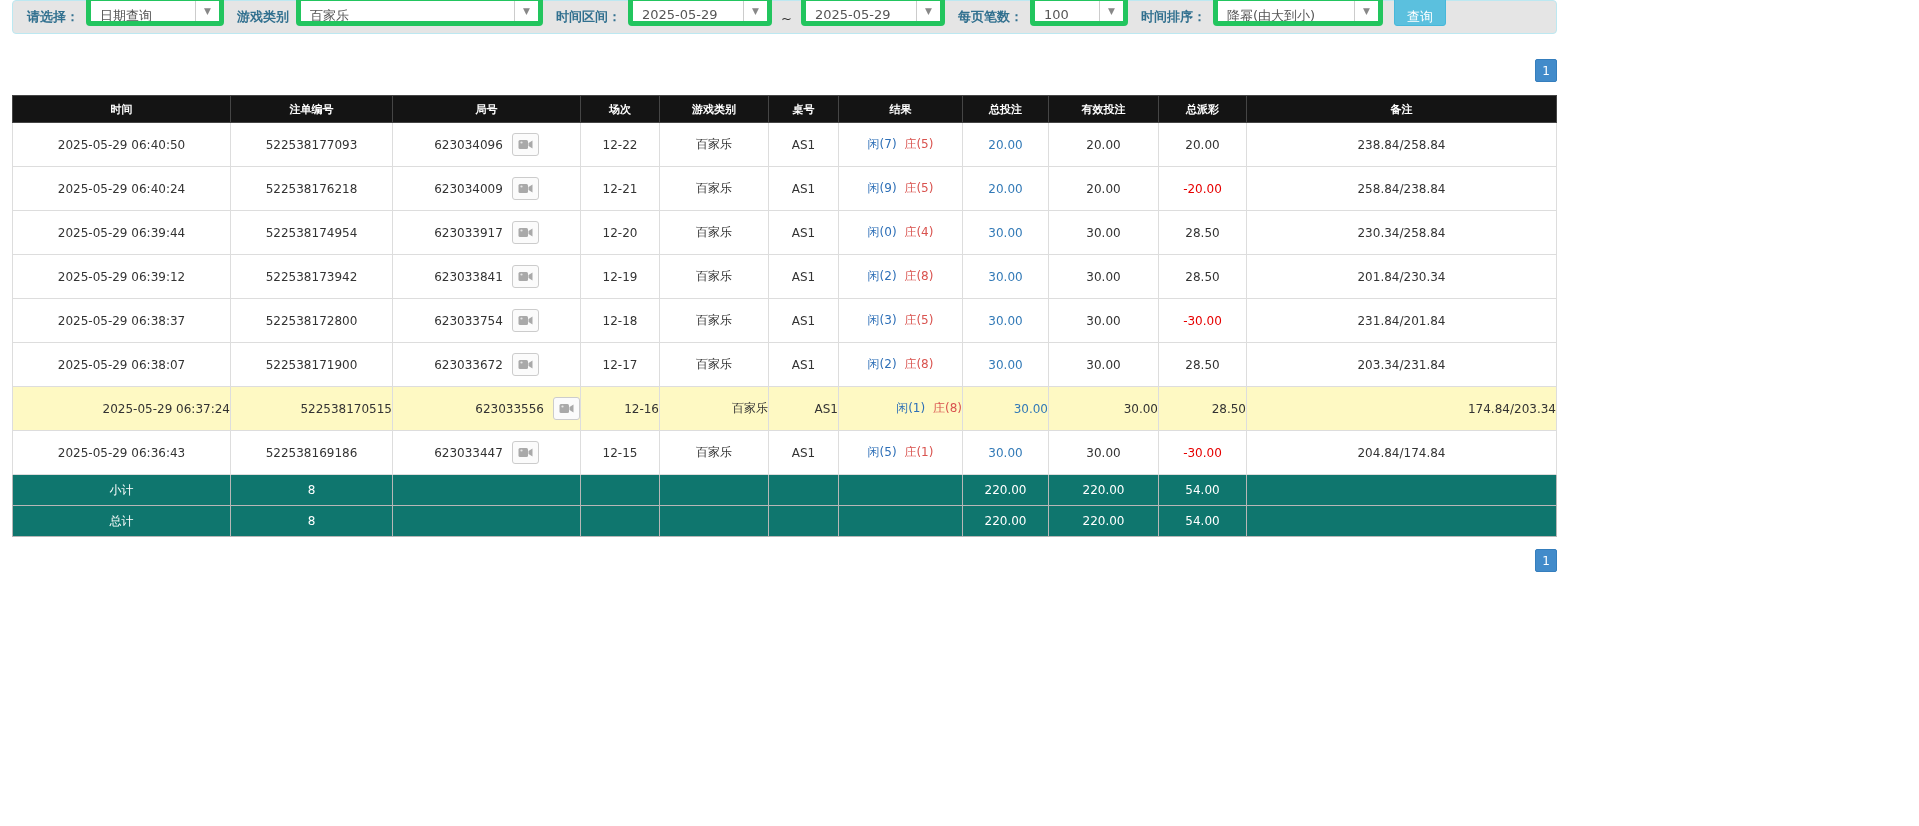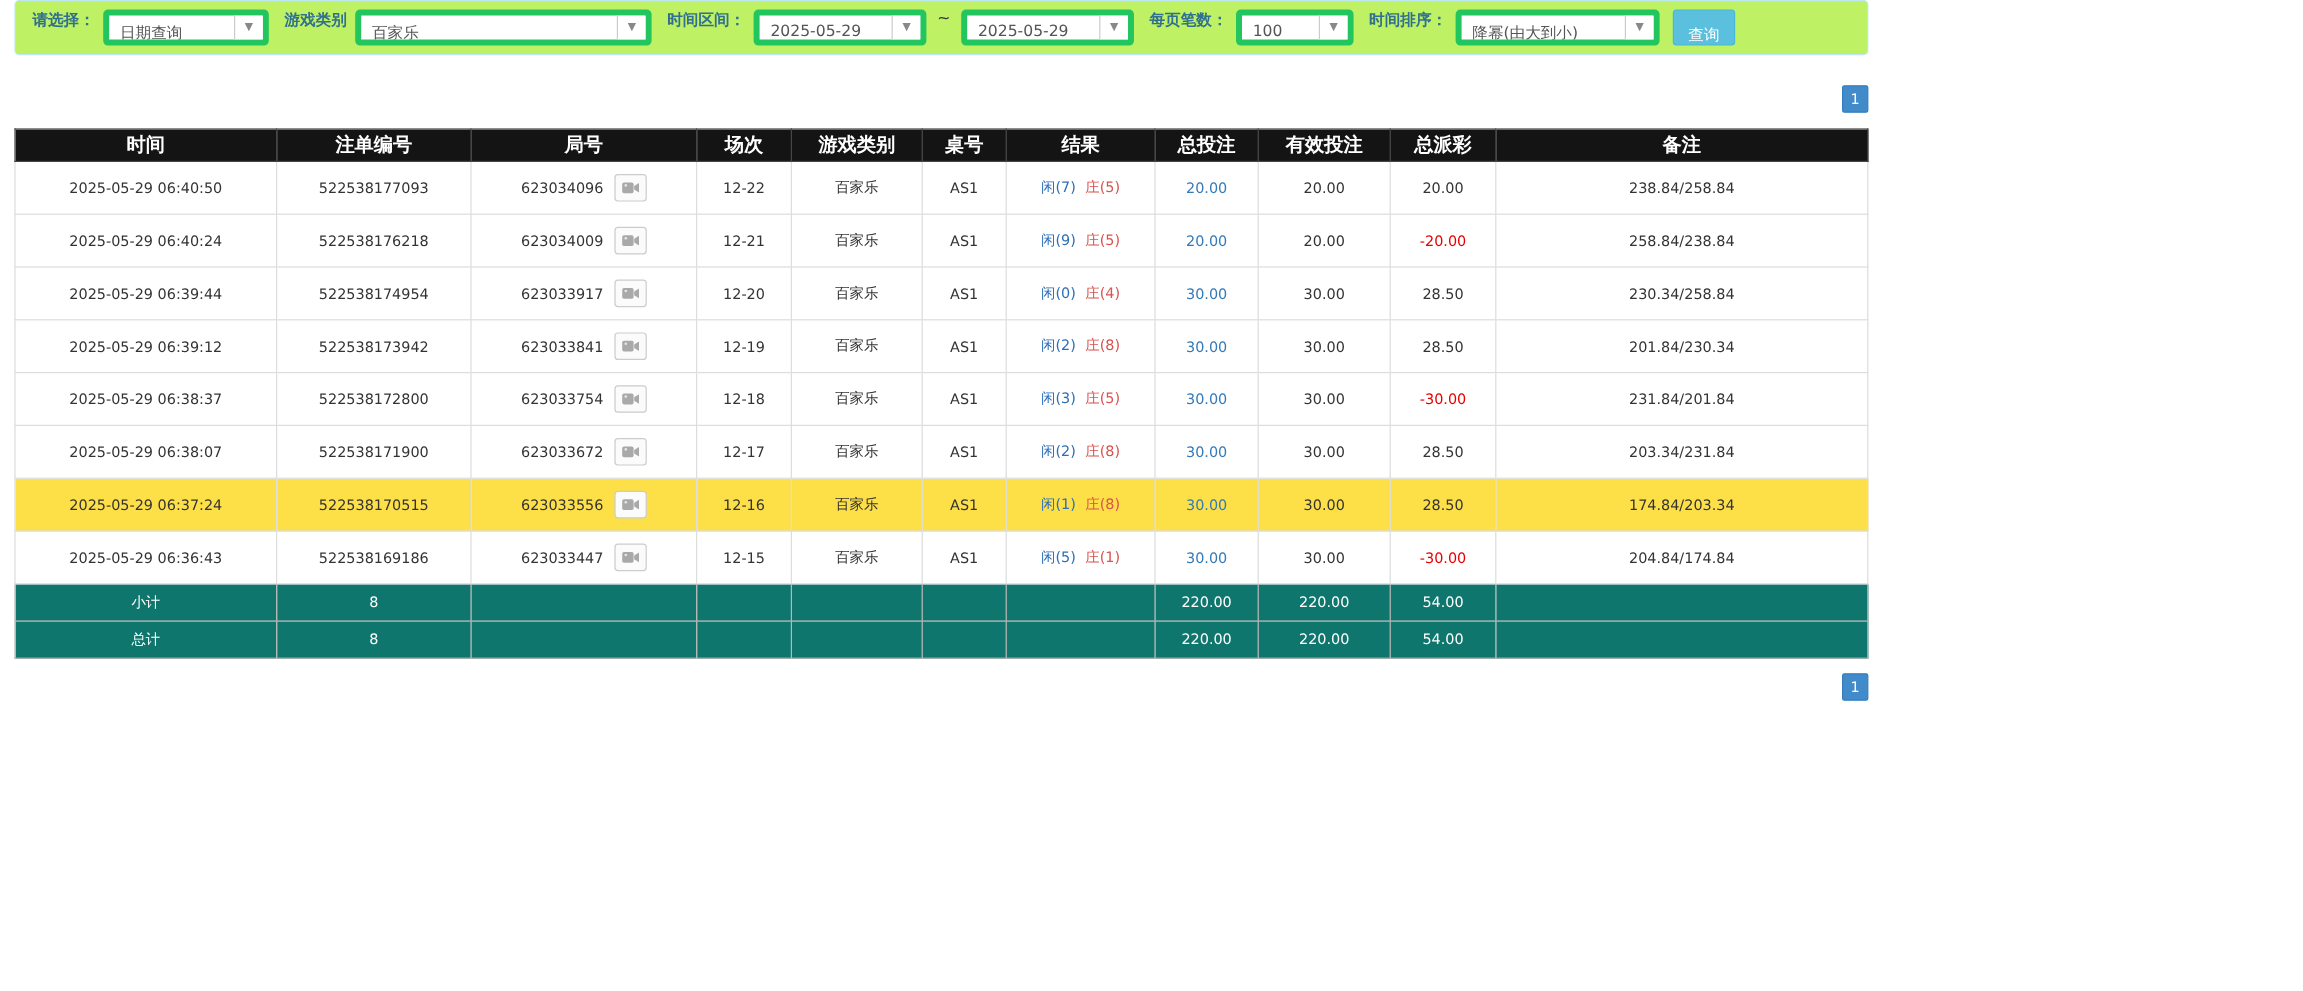--- a/index.html
+++ b/index.html
@@ -4,22 +4,22 @@
 <style>
   * { box-sizing: border-box; margin: 0; padding: 0; }
   html, body { background: #fff; font-family: "DejaVu Sans", "Liberation Sans", sans-serif; }
   body { width: 1919px; height: 826px; overflow: hidden; }
   .container { width: 1545px; margin: 0 0 0 12px; }
 
   .page-title { font-size: 18px; color: #222; padding: 11px 0 14px 0; font-weight: 400; }
 
   
   .filter-bar {
-    background: #bef264; border: 1px solid #bce8f1; border-radius: 4px;
-    padding: 7px 14px; display: flex; align-items: flex-start; gap: 7px; height: 46px;
+    background: #e5e5e5; border: 1px solid #bce8f1; border-radius: 4px;
+    padding: 7px 14px; display: flex; align-items: flex-end; gap: 7px; height: 34px;
   }
   .filter-label { color: #31708f; font-size: 13px; font-weight: bold; white-space: nowrap; margin-left: 6px; }
   .filter-label:first-child { margin-left: 0; }
   .tilde { color: #333; font-size: 13px; padding: 0 2px; }
   .combo { display: flex; align-items: stretch; height: 30px; background: #fff;
     border: 5px solid #22c55e; border-radius: 4px; overflow: hidden; cursor: pointer; }
   .combo-text { padding: 6px 9px; font-size: 13px; color: #555; white-space: nowrap; }
   .combo-caret { width: 24px; border-left: 1px solid #ccc; background: #fff;
     display: flex; align-items: center; justify-content: center; color: #888; font-size: 9px; }
   .w-select .combo-text { width: 104px; }
@@ -48,26 +48,26 @@
     min-width: 22px; height: 23px; background: #428bca; border: 1px solid #357ebd;
     color: #fff; font-size: 12px; display: flex; align-items: center; justify-content: center;
     border-radius: 2px; cursor: pointer; font-family: inherit;
   }
   .pagination-bottom { display: flex; justify-content: flex-end; margin: 12px 0 0 0; }
 
   
   table { width: 100%; border-collapse: collapse; font-size: 12px; table-layout: fixed; }
   thead th {
     background: #141414; color: #fff; font-weight: bold; height: 27px;
-    border: 1px solid #454545; text-align: center; font-size: 16px;
+    border: 1px solid #454545; text-align: center; font-size: 11px;
   }
   tbody td {
     border: 1px solid #ddd; height: 44px; text-align: center; color: #333; background: #fff;
   }
-  tr.highlight td { background: #fde047; }
+  tr.highlight td { background: #fef9c3; text-align: right; }
   .round-wrap { display: inline-flex; align-items: center; gap: 9px; }
   .icon-btn {
     width: 27px; height: 23px; border: 1px solid #ccc; border-radius: 3px; background: #fbfbfb;
     display: inline-flex; align-items: center; justify-content: center; cursor: pointer;
   }
   .res-player { color: #2d6fb7; }
   .res-banker { color: #d9534f; margin-left: 4px; }
   a.link { color: #337ab7; text-decoration: none; cursor: pointer; }
   .neg { color: #e60000; }
   tfoot td {

